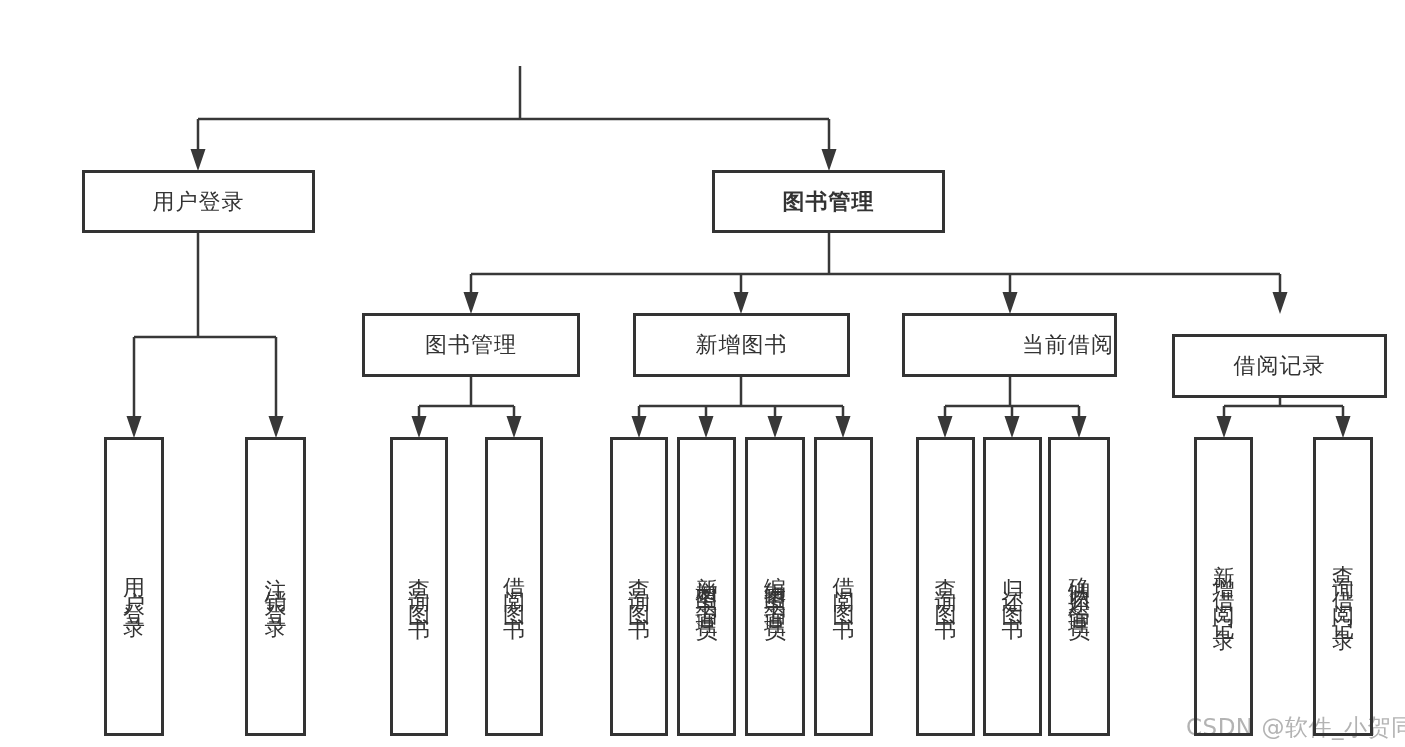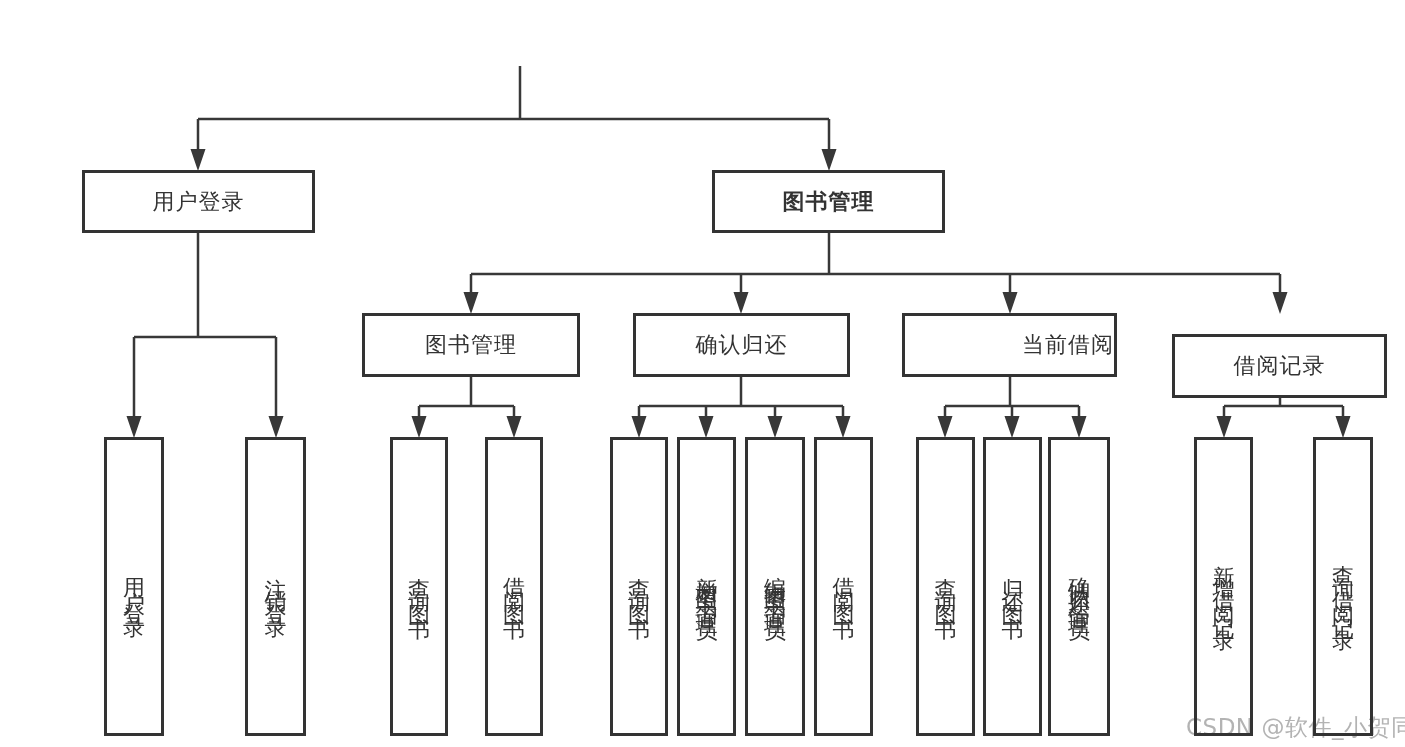--- a/index.html
+++ b/index.html
@@ -113,21 +113,21 @@
     <span>用户登录</span>
   </div>
   <div class="hbox" style="left:712px; top:170px; width:233px; height:63px;font-weight:bold;">
     <span>图书管理</span>
   </div>
 
   <div class="hbox" style="left:362px; top:313px; width:218px; height:64px;">
     <span>图书管理</span>
   </div>
   <div class="hbox" style="left:633px; top:313px; width:217px; height:64px;">
-    <span>确认归还</span>
+    <span>新增图书</span>
   </div>
   <div class="hbox" style="left:902px; top:313px; width:215px; height:64px;justify-content:flex-end;">
     <span>当前借阅</span>
   </div>
   <div class="hbox" style="left:1172px; top:313px; width:215px; height:64px;margin-top:21px;">
     <span>借阅记录</span>
   </div>
 
   <div class="vbox" style="left:104px; top:437px; width:60px; height:299px;">
     <span class="vtext">用户登录</span>

